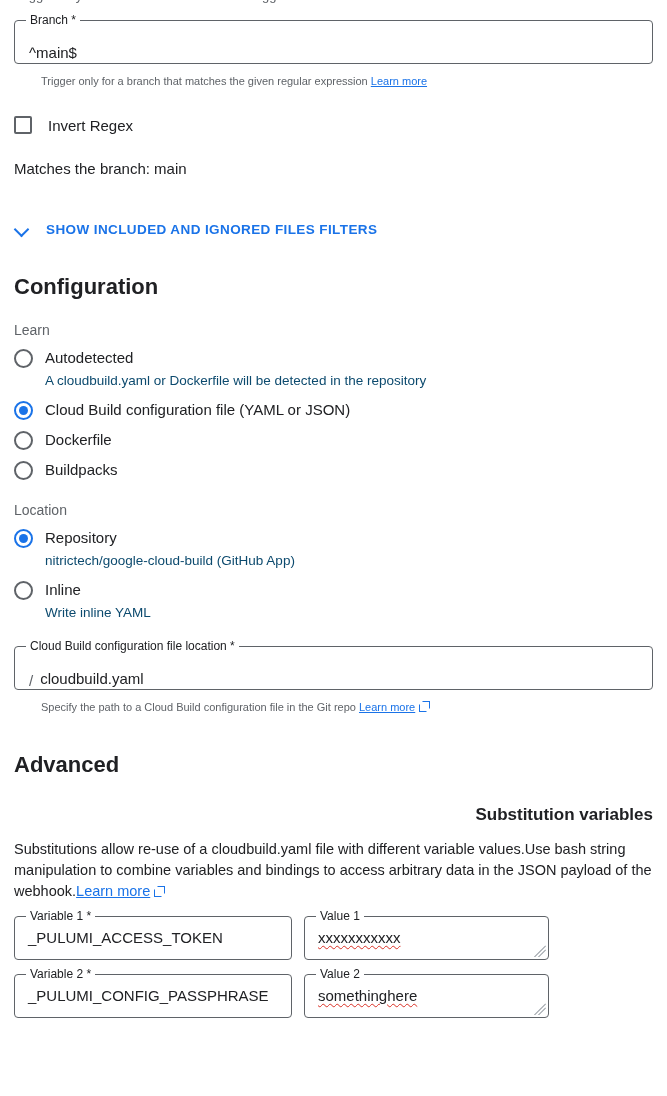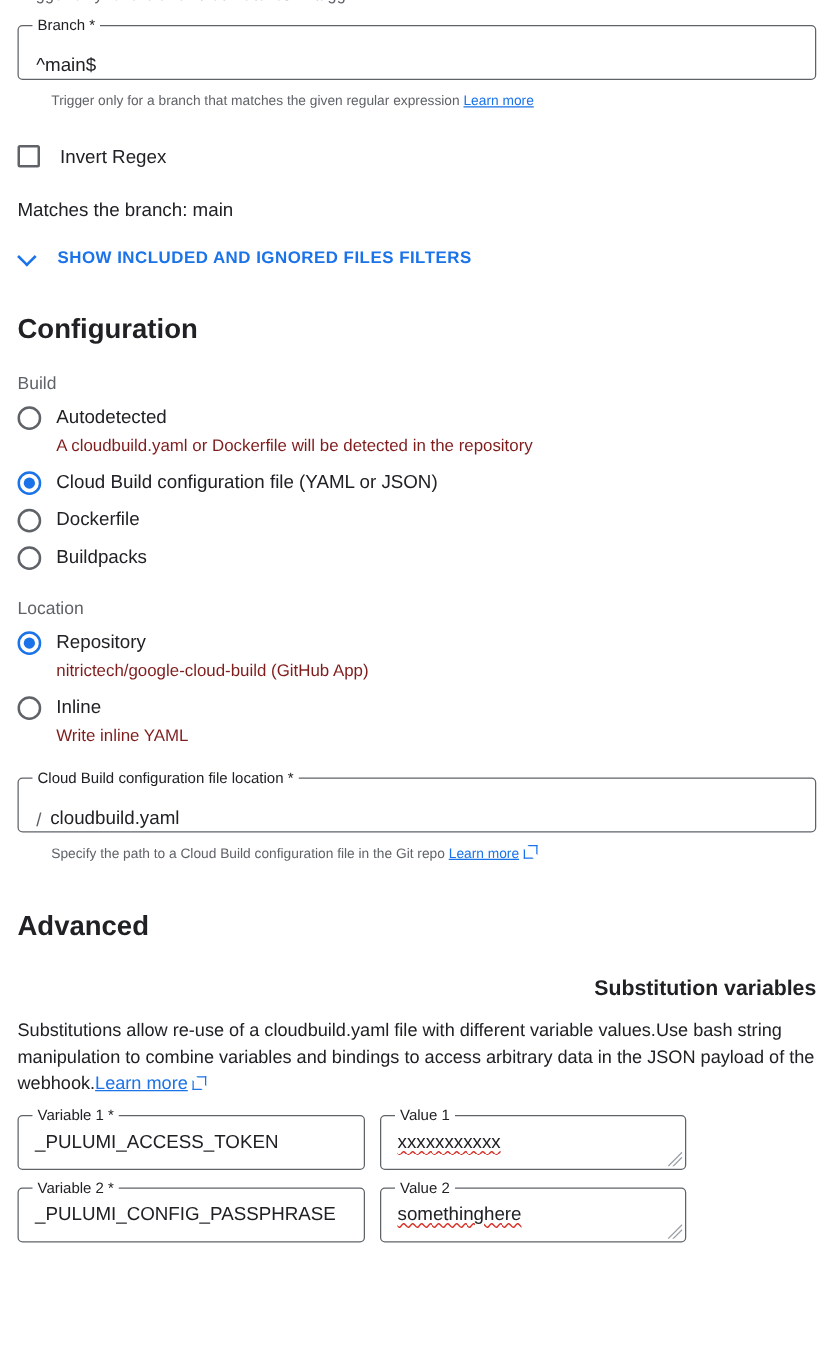--- a/index.html
+++ b/index.html
@@ -121,21 +121,21 @@
   .plain-line {
     font-size: 15px;
     color: #202124;
     margin-top: 26px;
   }
 
   
   .expander {
     display: flex;
     align-items: center;
-    margin-top: 19px;
+    margin-top: 43px;
     color: #1a73e8;
   }
   .chev {
     width: 18px;
     height: 18px;
     position: relative;
     margin-right: 14px;
     flex: none;
   }
   .chev::before {
@@ -203,21 +203,21 @@
   .radio-text {
     margin-left: 12px;
   }
   .radio-title {
     font-size: 15px;
     color: #202124;
     line-height: 20px;
   }
   .radio-sub {
     font-size: 13.5px;
-    color: #7f1d1d;
+    color: #0c4a6e;
     line-height: 18px;
     margin-top: 4px;
   }
 
   .paragraph {
     font-size: 14.5px;
     color: #202124;
     line-height: 21px;
     margin-top: 14px;
   }
@@ -326,21 +326,21 @@
 
   <div class="plain-line">Matches the branch: main</div>
 
   <div class="expander">
     <span class="chev"></span>
     <span class="expander-label">SHOW INCLUDED AND IGNORED FILES FILTERS</span>
   </div>
 
   <h2 class="section">Configuration</h2>
 
-  <div class="group-label">Build</div>
+  <div class="group-label">Learn</div>
 
   <div class="radio-row">
     <span class="radio"></span>
     <span class="radio-text">
       <span class="radio-title" style="display:block">Autodetected</span>
       <span class="radio-sub" style="display:block">A cloudbuild.yaml or Dockerfile will be detected in the repository</span>
     </span>
   </div>
 
   <div class="radio-row">

